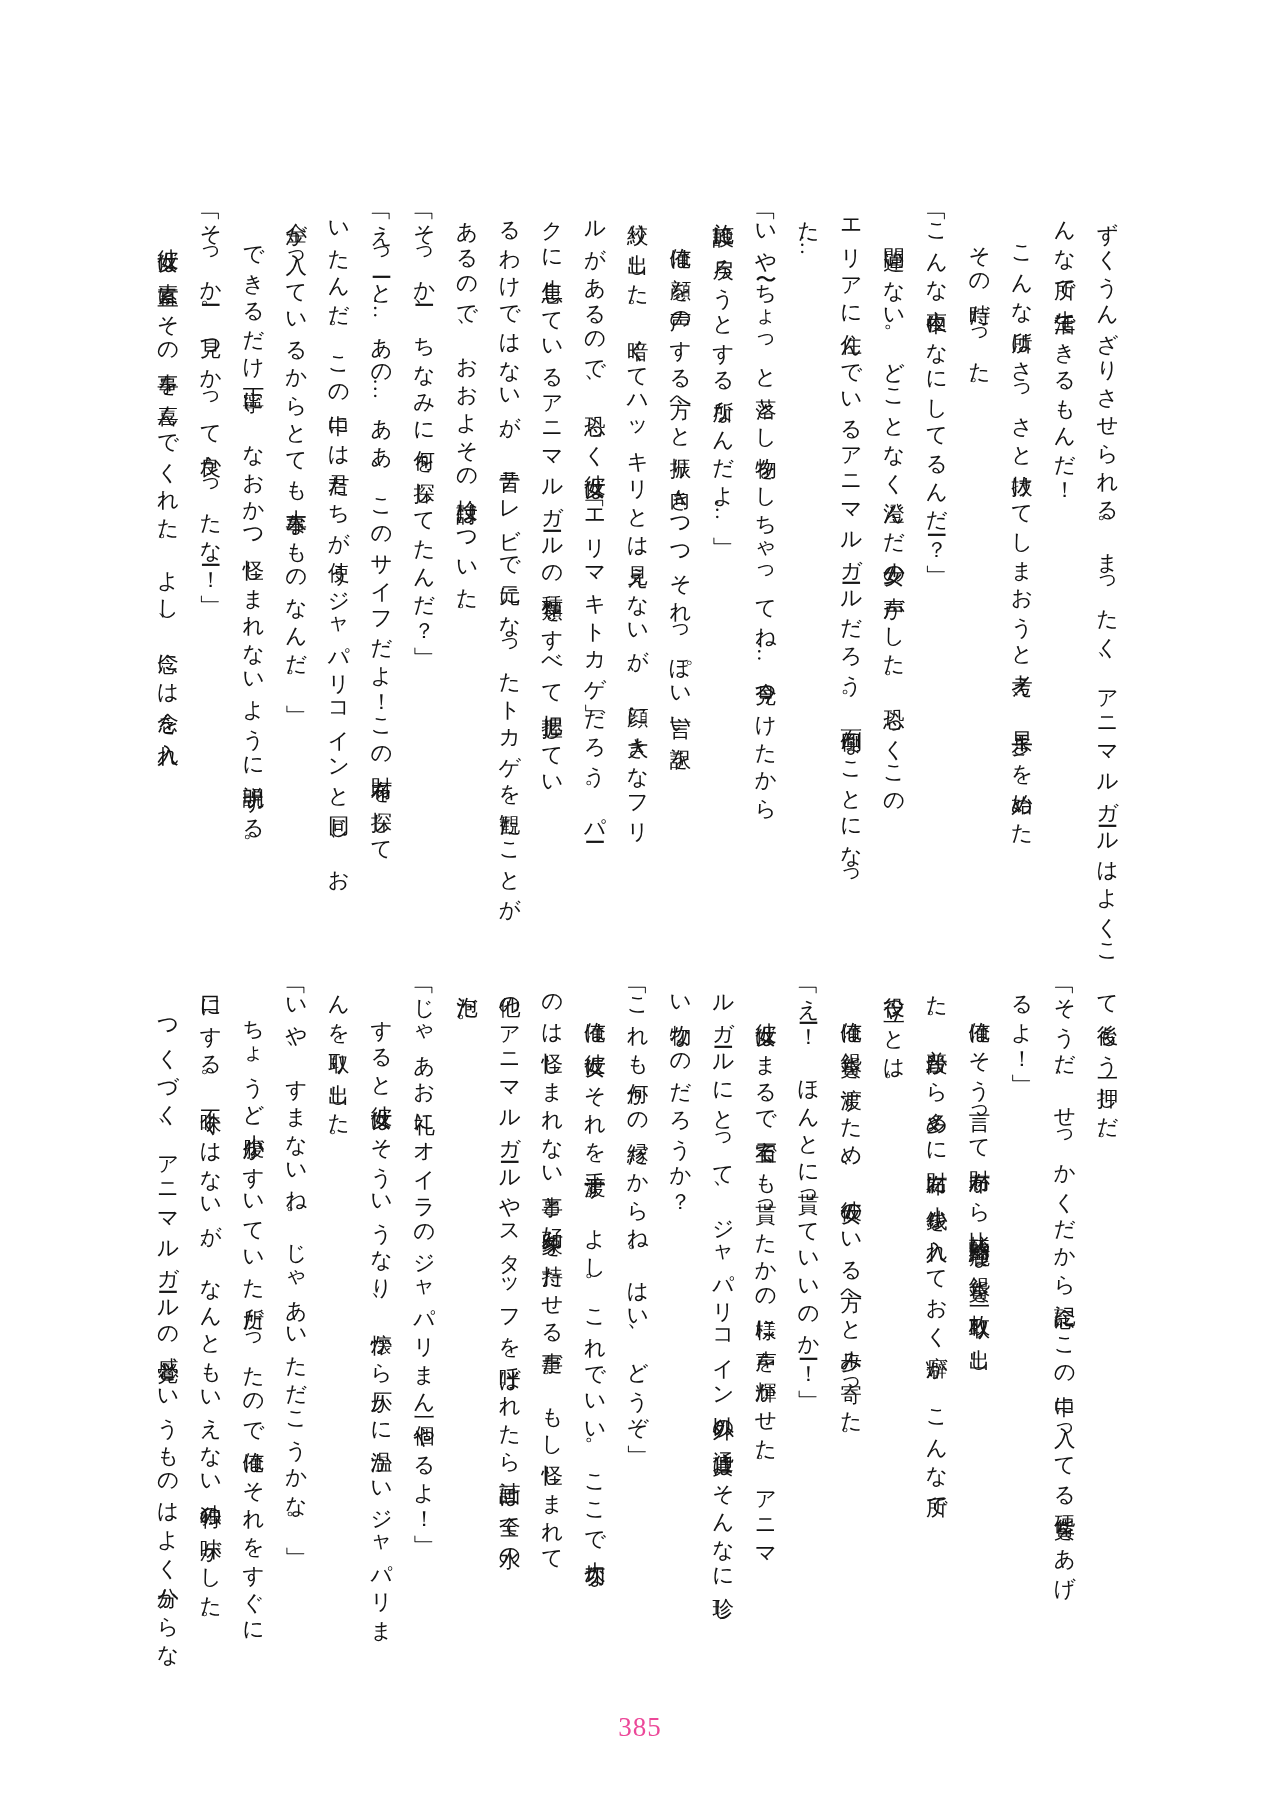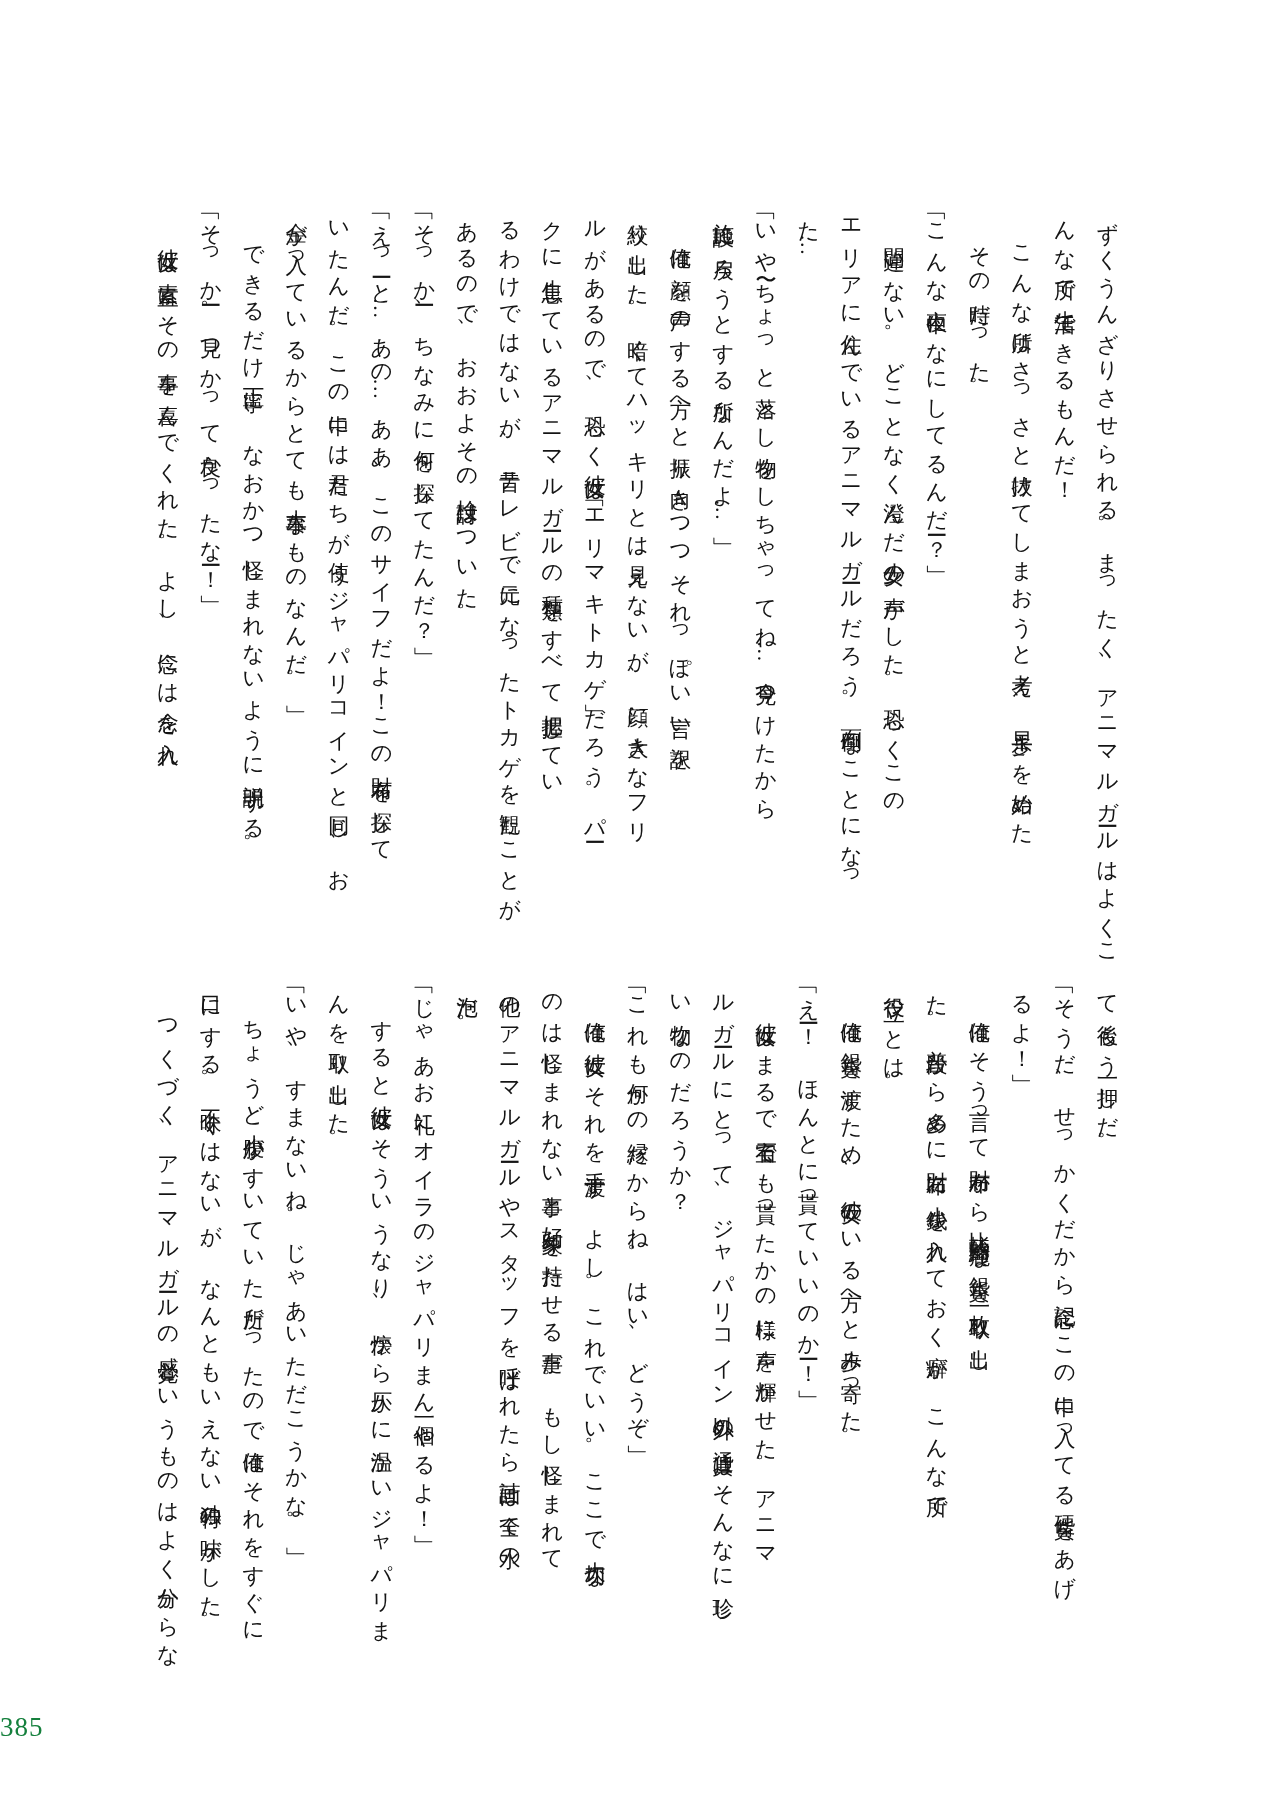--- a/index.html
+++ b/index.html
@@ -33,24 +33,24 @@
   }
   .text-block.top { top: 206px; }
   .text-block.bottom { top: 980px; }
   .col { margin: 0; }
   .col.indent { text-indent: 25px; }
   .page-number {
     position: absolute;
     top: 1712px;
     left: 0;
     width: 1280px;
-    text-align: left;
+    text-align: center;
     font-size: 27px;
     letter-spacing: 1px;
-    color: #15803d;
+    color: #ec4899;
   }
 </style>
 </head>
 <body>
 
 <div class="page">
   <div class="text-block top">
       <div class="col">ずくうんざりさせられる。まったく、アニマルガールはよくこ</div>
       <div class="col">んな所で生活できるもんだ！</div>
       <div class="col indent">こんな所はさっさと抜けてしまおうと考え、早歩きを始めた</div>

